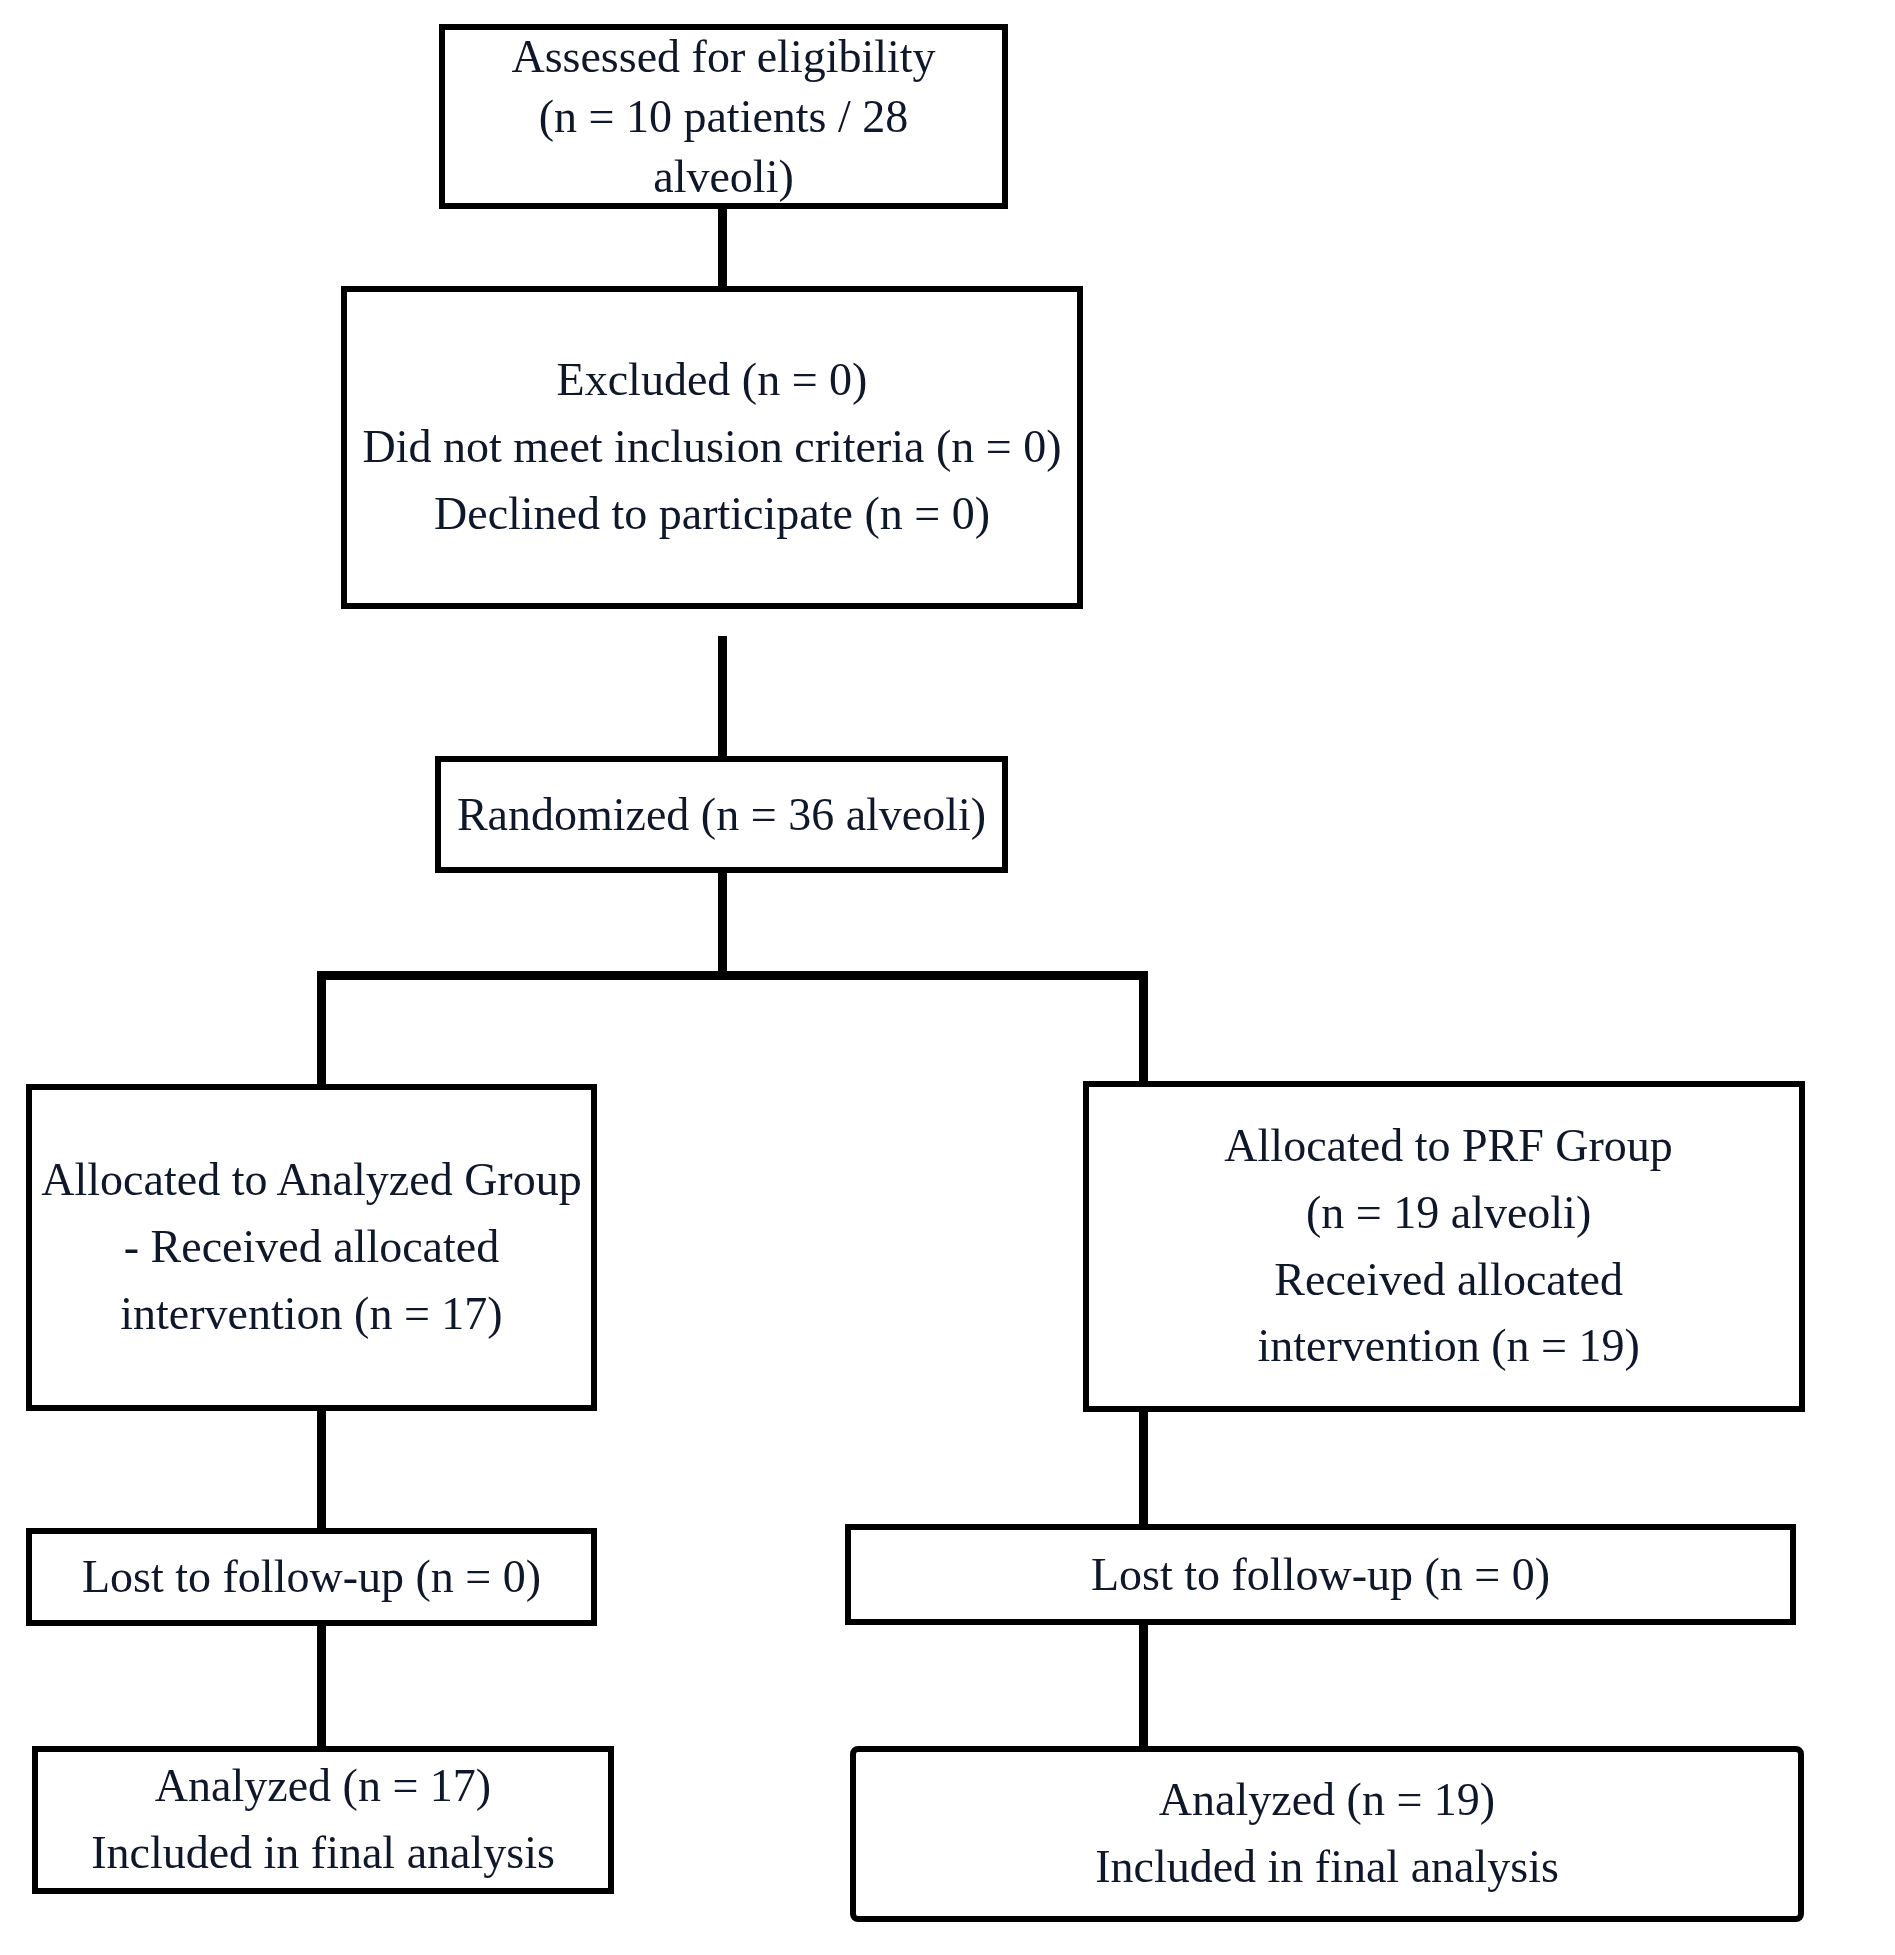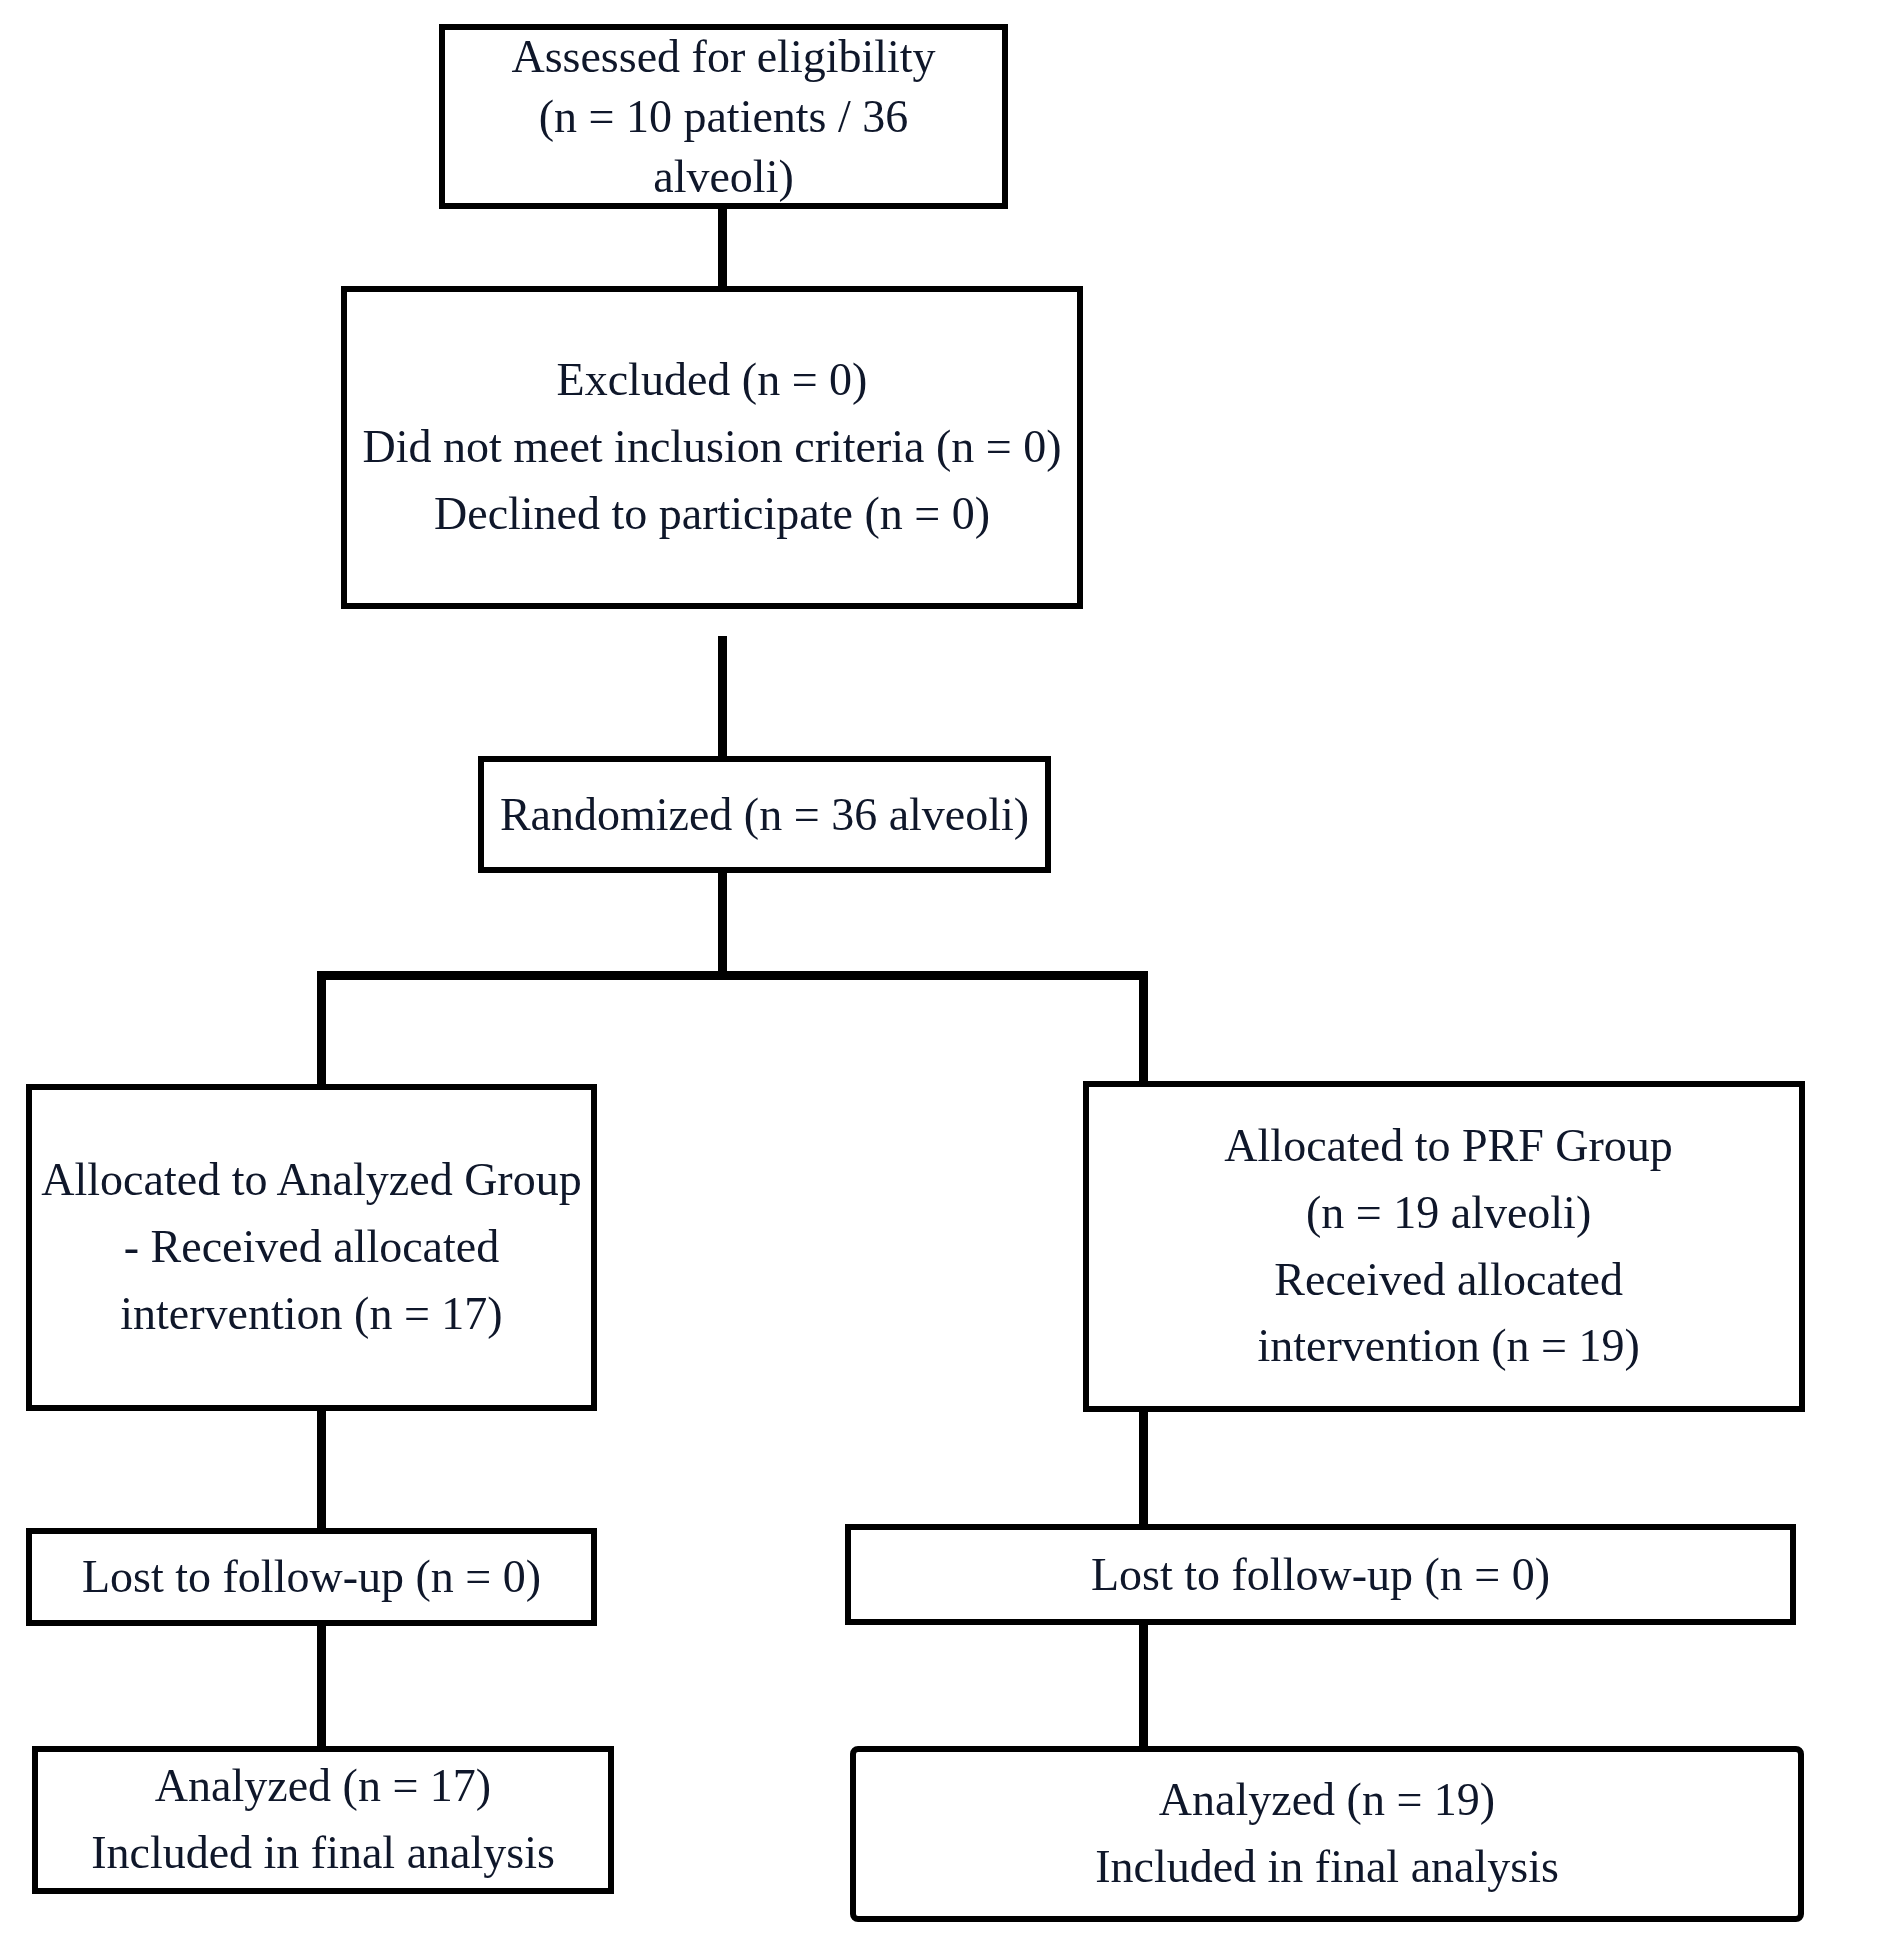--- a/index.html
+++ b/index.html
@@ -66,31 +66,31 @@
   <div class="connector v" style="left:317px; top:1408px; height:125px;"></div>
 
   <div class="connector v" style="left:1139px; top:1408px; height:121px;"></div>
 
   <div class="connector v" style="left:317px; top:1623px; height:125px;"></div>
 
   <div class="connector v" style="left:1139px; top:1623px; height:125px;"></div>
 
   <div class="node" style="left:439px; top:24.4px; width:569px; height:185px;">
     <span class="line">Assessed for eligibility</span>
-    <span class="line">(n = 10 patients / 36</span>
+    <span class="line">(n = 10 patients / 28</span>
     <span class="line">alveoli)</span>
   </div>
 
   <div class="node looser" style="left:341px; top:286px; width:742px; height:323px;">
     <span class="line">Excluded (n = 0)</span>
     <span class="line">Did not meet inclusion criteria (n = 0)</span>
     <span class="line">Declined to participate (n = 0)</span>
   </div>
 
-  <div class="node" style="left:435px; top:756px; width:573px; height:117px;margin-left:43px;">
+  <div class="node" style="left:435px; top:756px; width:573px; height:117px;">
     <span class="line">Randomized (n = 36 alveoli)</span>
   </div>
 
   <div class="node looser" style="left:26px; top:1084px; width:571px; height:327px;">
     <span class="line">Allocated to Analyzed Group</span>
     <span class="line">- Received allocated</span>
     <span class="line">intervention (n = 17)</span>
   </div>
 
   <div class="node looser" style="left:1083px; top:1081px; width:722px; height:331px;padding-left:19px;">

